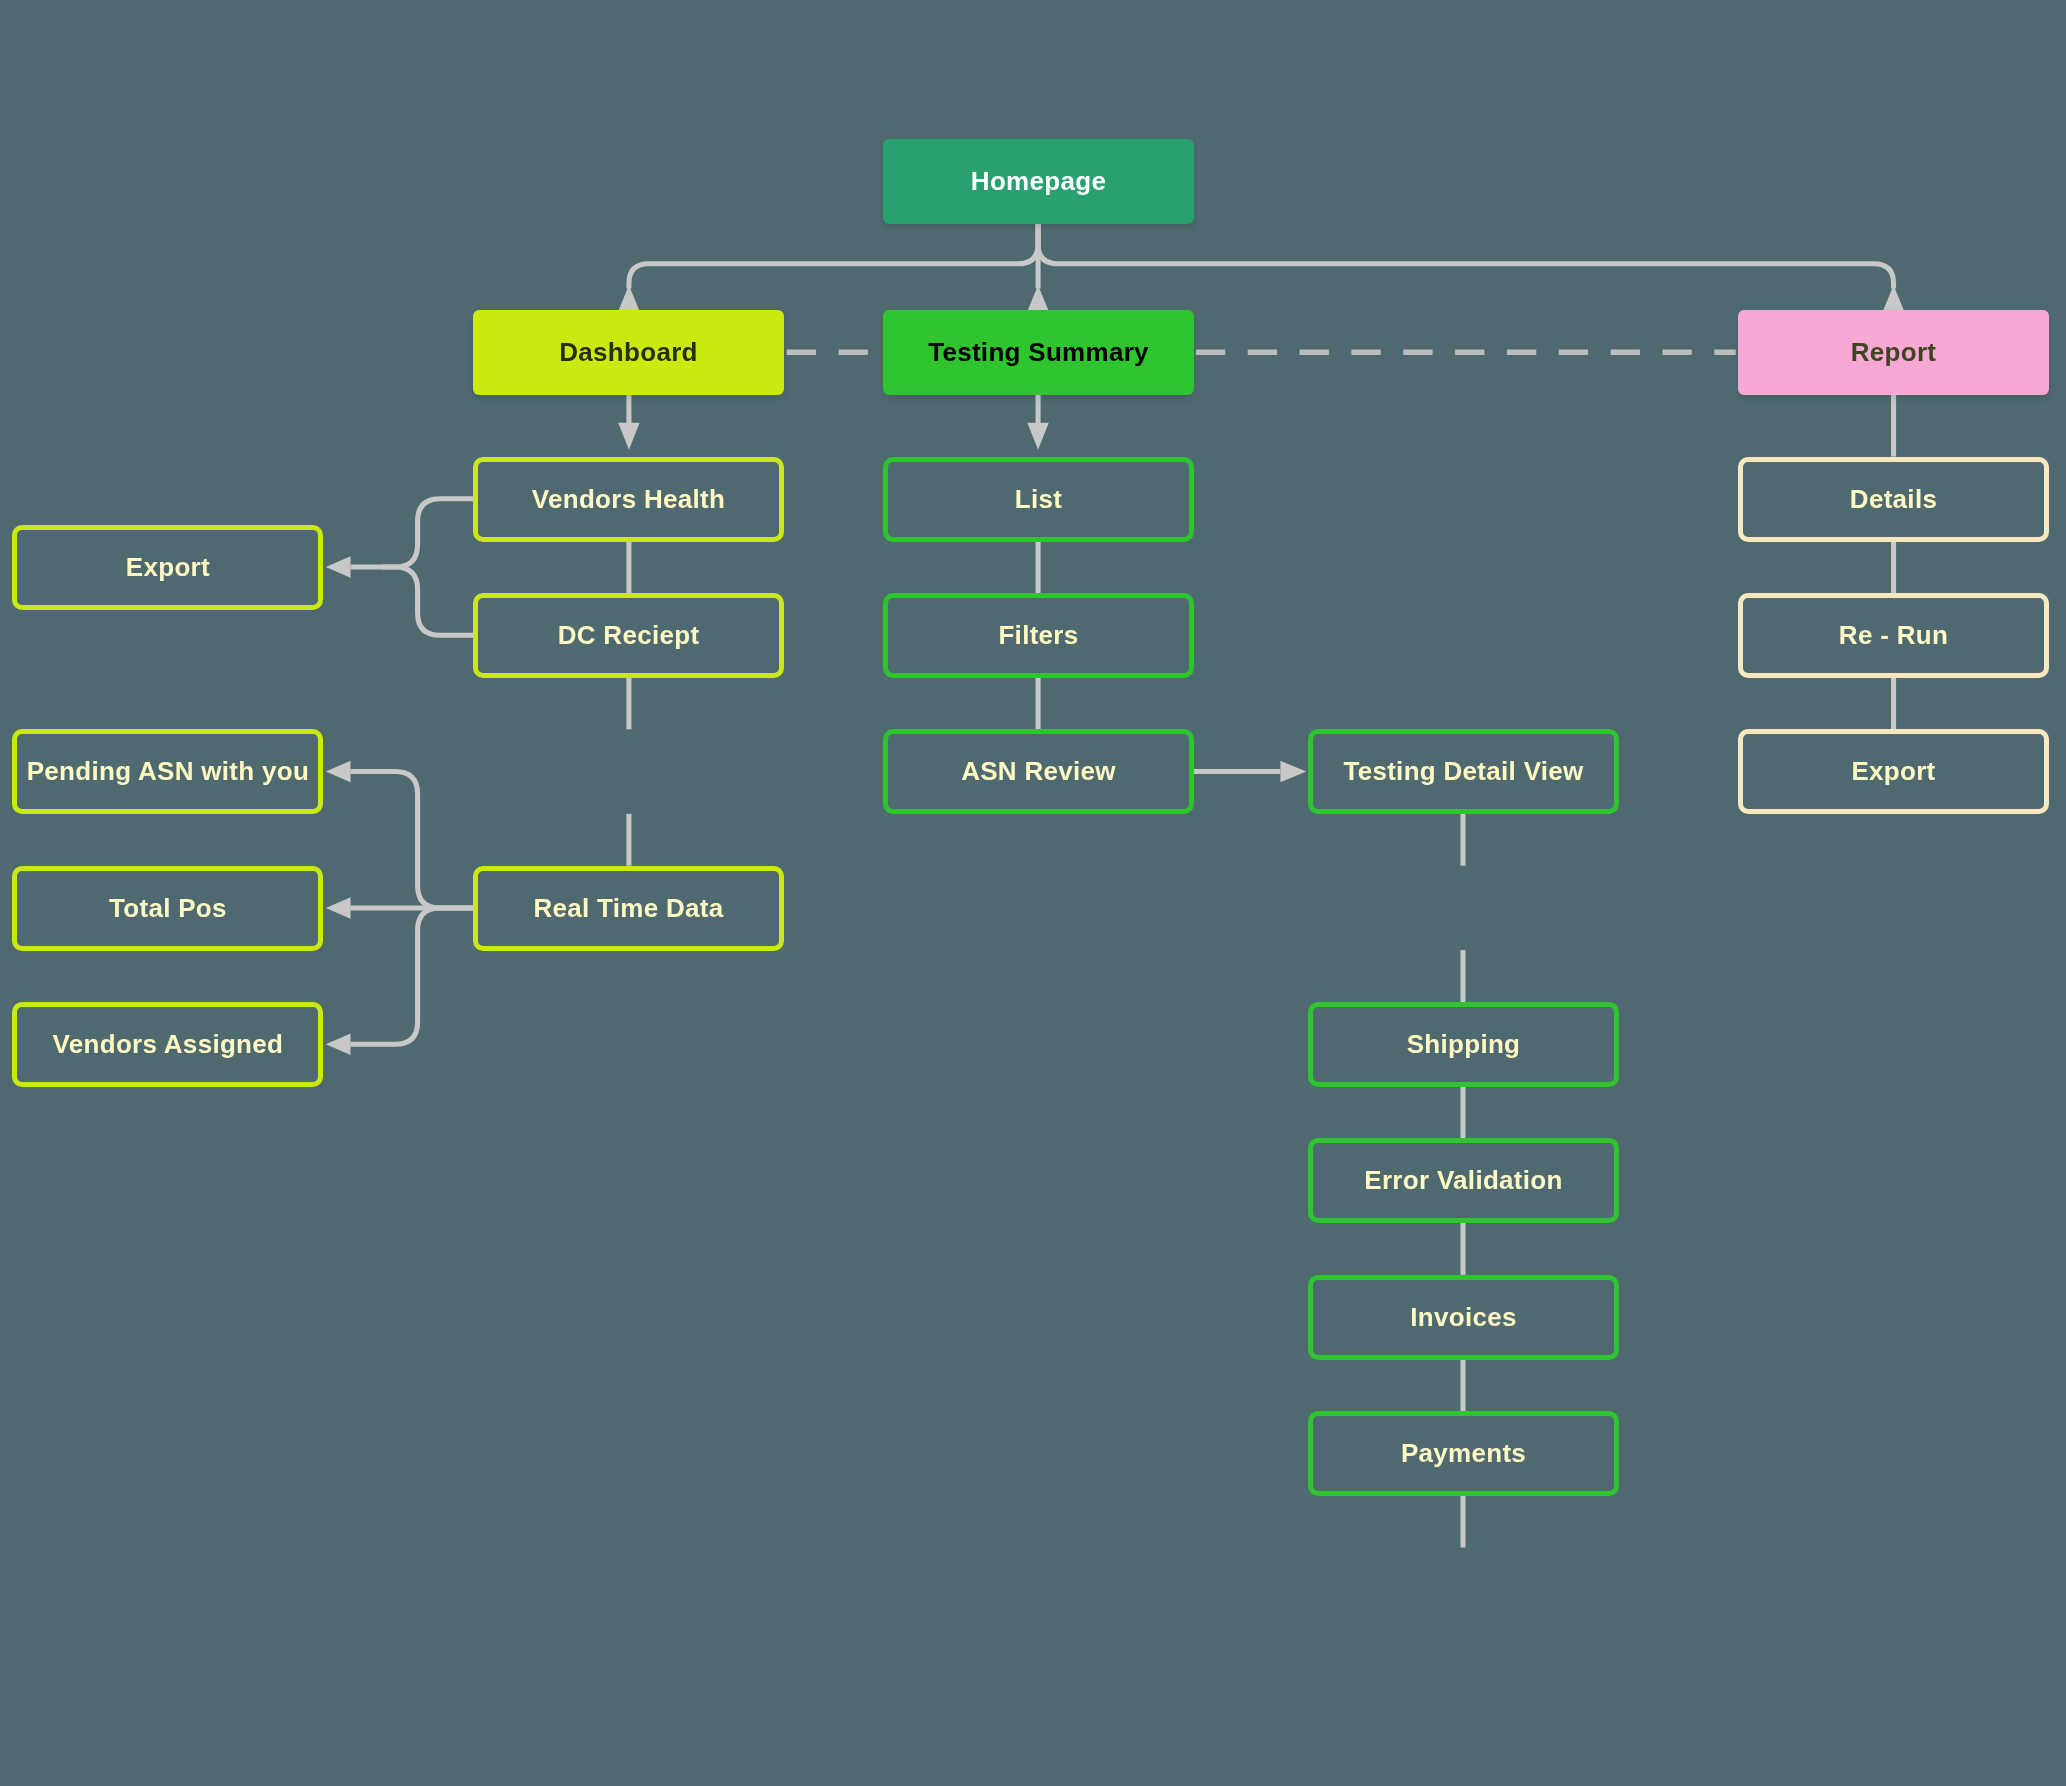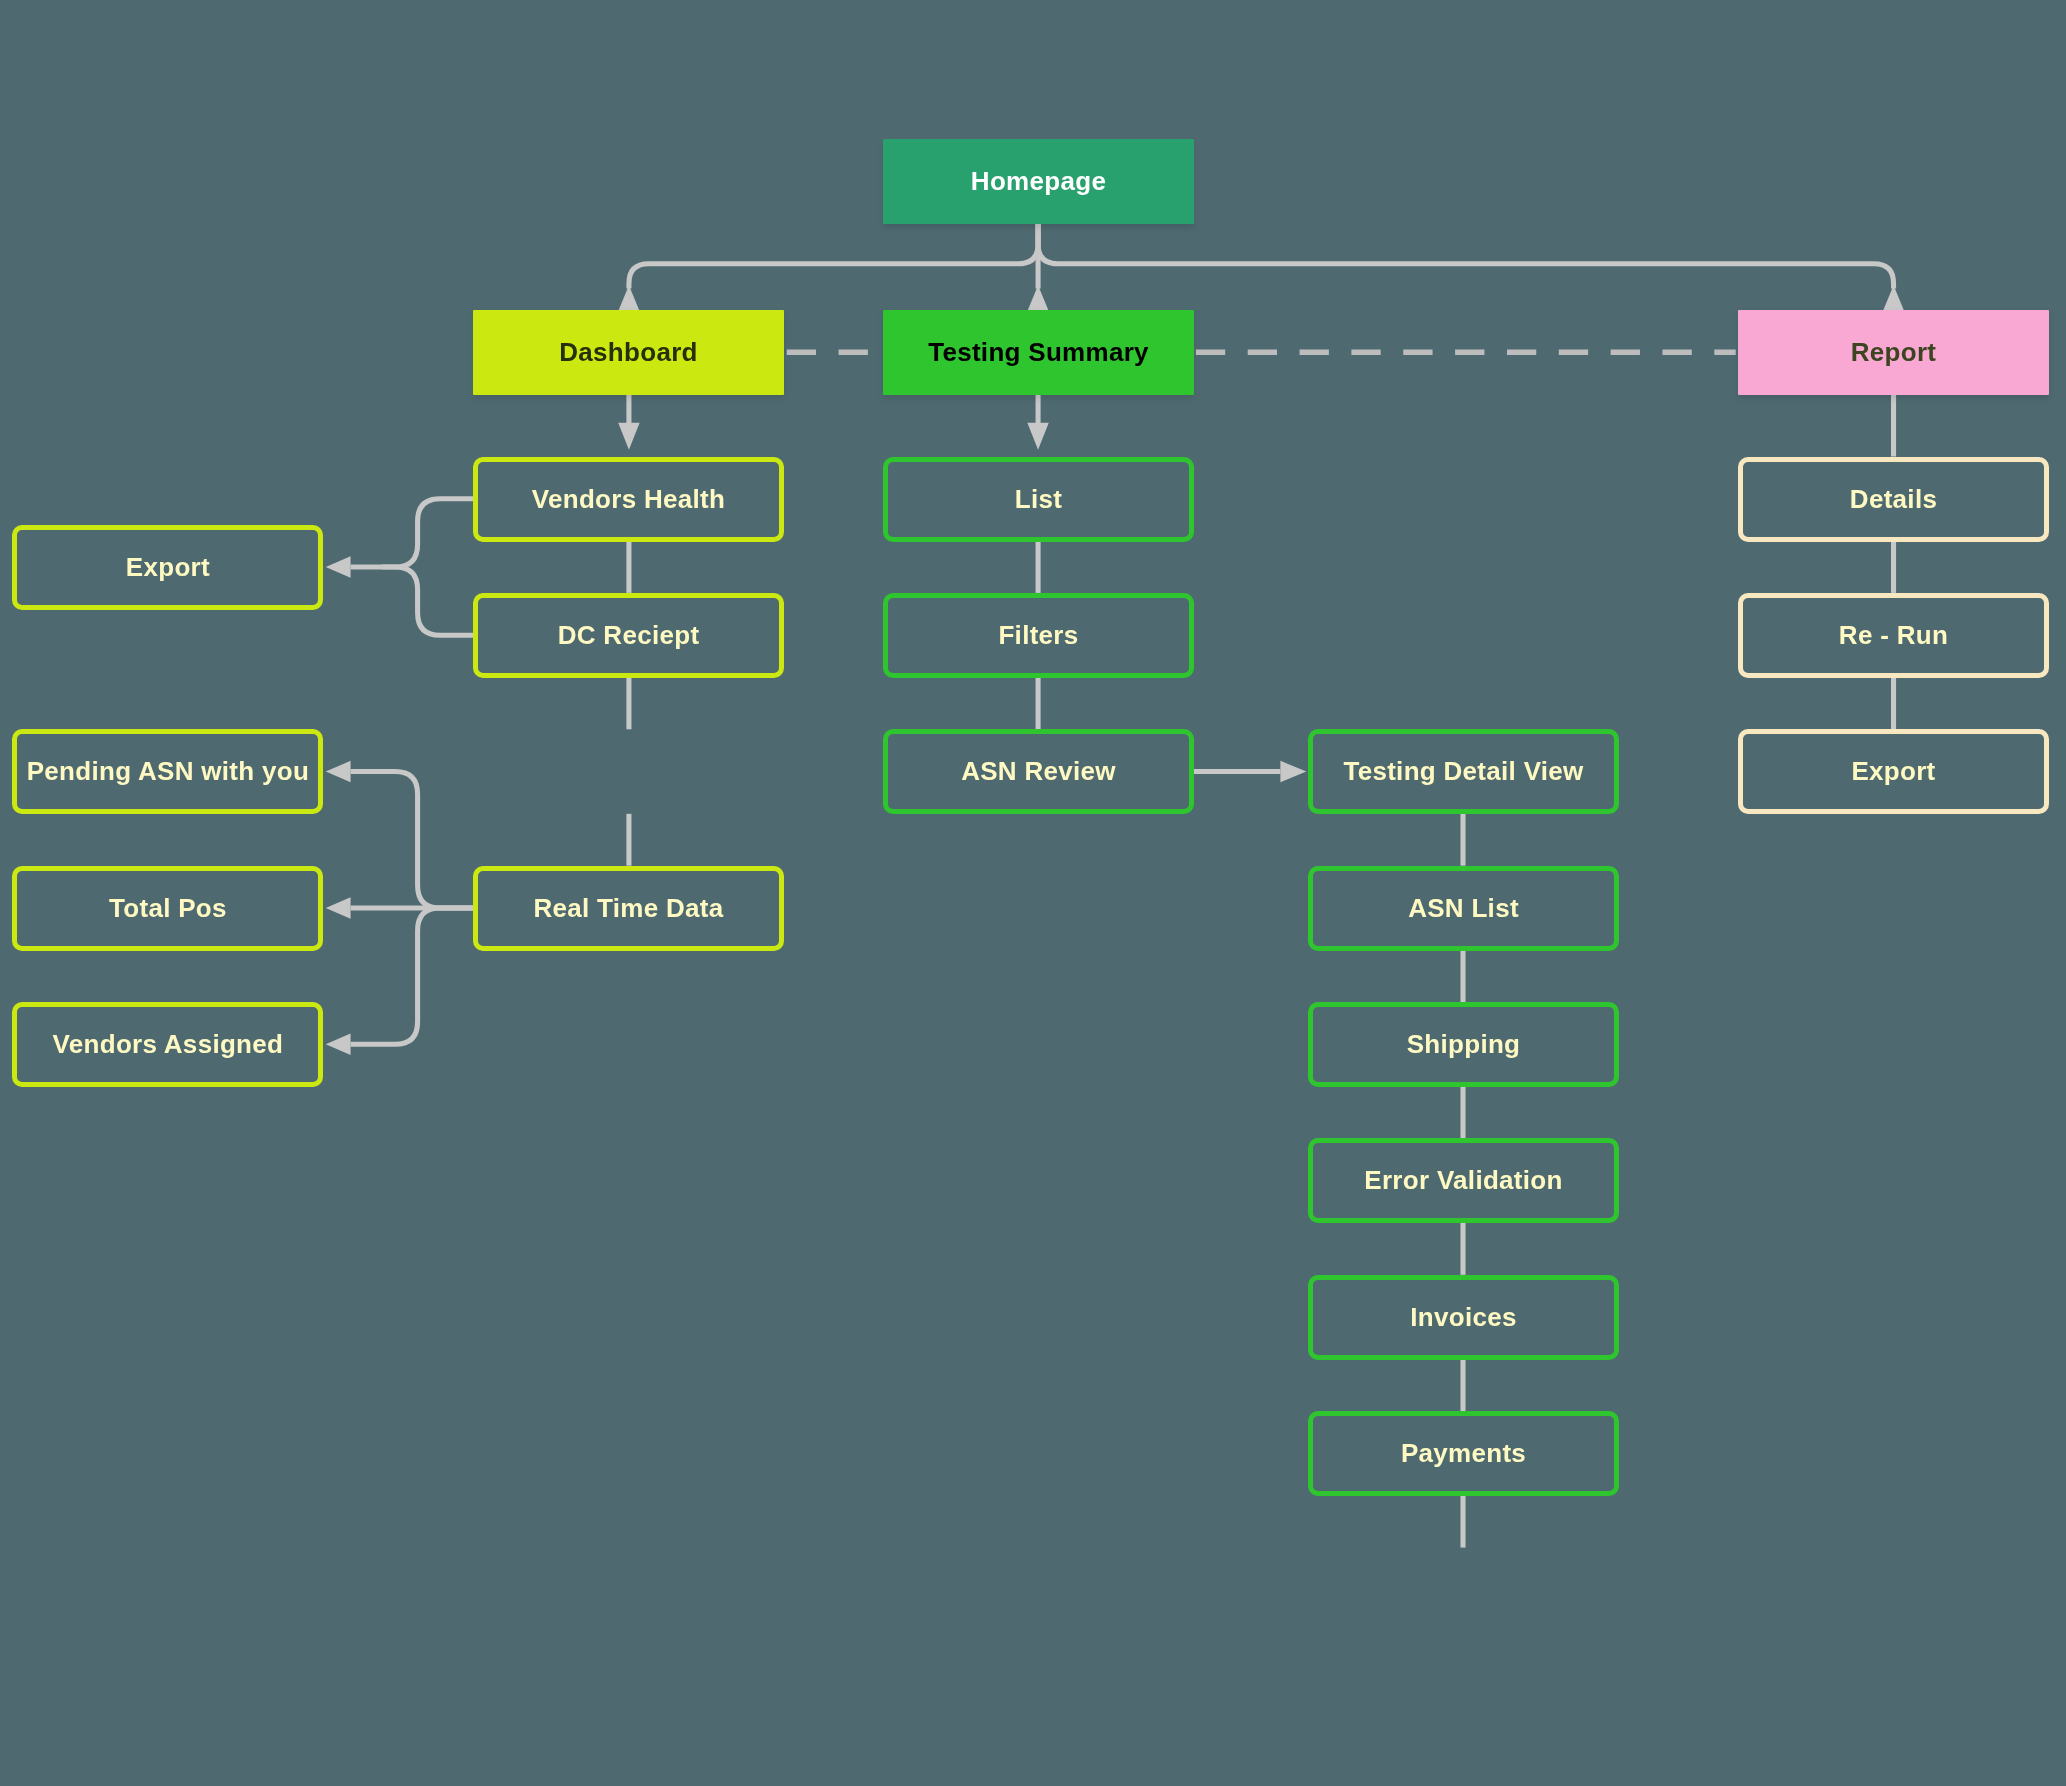--- a/index.html
+++ b/index.html
@@ -25,21 +25,21 @@
     width: 311px;
     height: 85px;
     box-sizing: border-box;
     display: flex;
     align-items: center;
     justify-content: center;
     text-align: center;
     font-size: 26px;
     font-weight: 700;
     letter-spacing: 0.3px;
-    border-radius: 1px;
+    border-radius: 6px;
   }
 
   
   .n-homepage { background: #28a16e; color: #ffffff; box-shadow: 0 3.4px 6.8px rgba(0,0,0,0.10); }
   .n-dashboard { background: #cbe911; color: #26300a; box-shadow: 0 3.4px 6.8px rgba(0,0,0,0.10); }
   .n-ts { background: #2ec52e; color: #000000; box-shadow: 0 3.4px 6.8px rgba(0,0,0,0.10); }
   .n-report { background: #f9a8d4; color: #3d4420; box-shadow: 0 3.4px 6.8px rgba(0,0,0,0.10); }
 
   
   .outline { background: transparent; color: #fef9c3; border-radius: 10px; border: 5.6px solid transparent; }
@@ -124,21 +124,20 @@
   <div class="node outline o-lime" style="left:12.4px; top:525px;">Export</div>
   <div class="node outline o-lime" style="left:12.4px; top:729px;">Pending ASN with you</div>
   <div class="node outline o-lime" style="left:12.4px; top:866px;">Total Pos</div>
   <div class="node outline o-lime" style="left:12.4px; top:1002px;">Vendors Assigned</div>
 
   <div class="node outline o-green" style="left:883px; top:457px;">List</div>
   <div class="node outline o-green" style="left:883px; top:593px;">Filters</div>
   <div class="node outline o-green" style="left:883px; top:729px;">ASN Review</div>
 
   <div class="node outline o-green" style="left:1308px; top:729px;">Testing Detail View</div>
-  <div class="node outline o-green" style="left:1308px; top:866px;">ASN List</div>
   <div class="node outline o-green" style="left:1308px; top:1002px;">Shipping</div>
   <div class="node outline o-green" style="left:1308px; top:1138px;">Error Validation</div>
   <div class="node outline o-green" style="left:1308px; top:1275px;">Invoices</div>
   <div class="node outline o-green" style="left:1308px; top:1411px;">Payments</div>
 
   <div class="node outline o-cream" style="left:1738px; top:457px;">Details</div>
   <div class="node outline o-cream" style="left:1738px; top:593px;">Re - Run</div>
   <div class="node outline o-cream" style="left:1738px; top:729px;">Export</div>
 
 </div>

